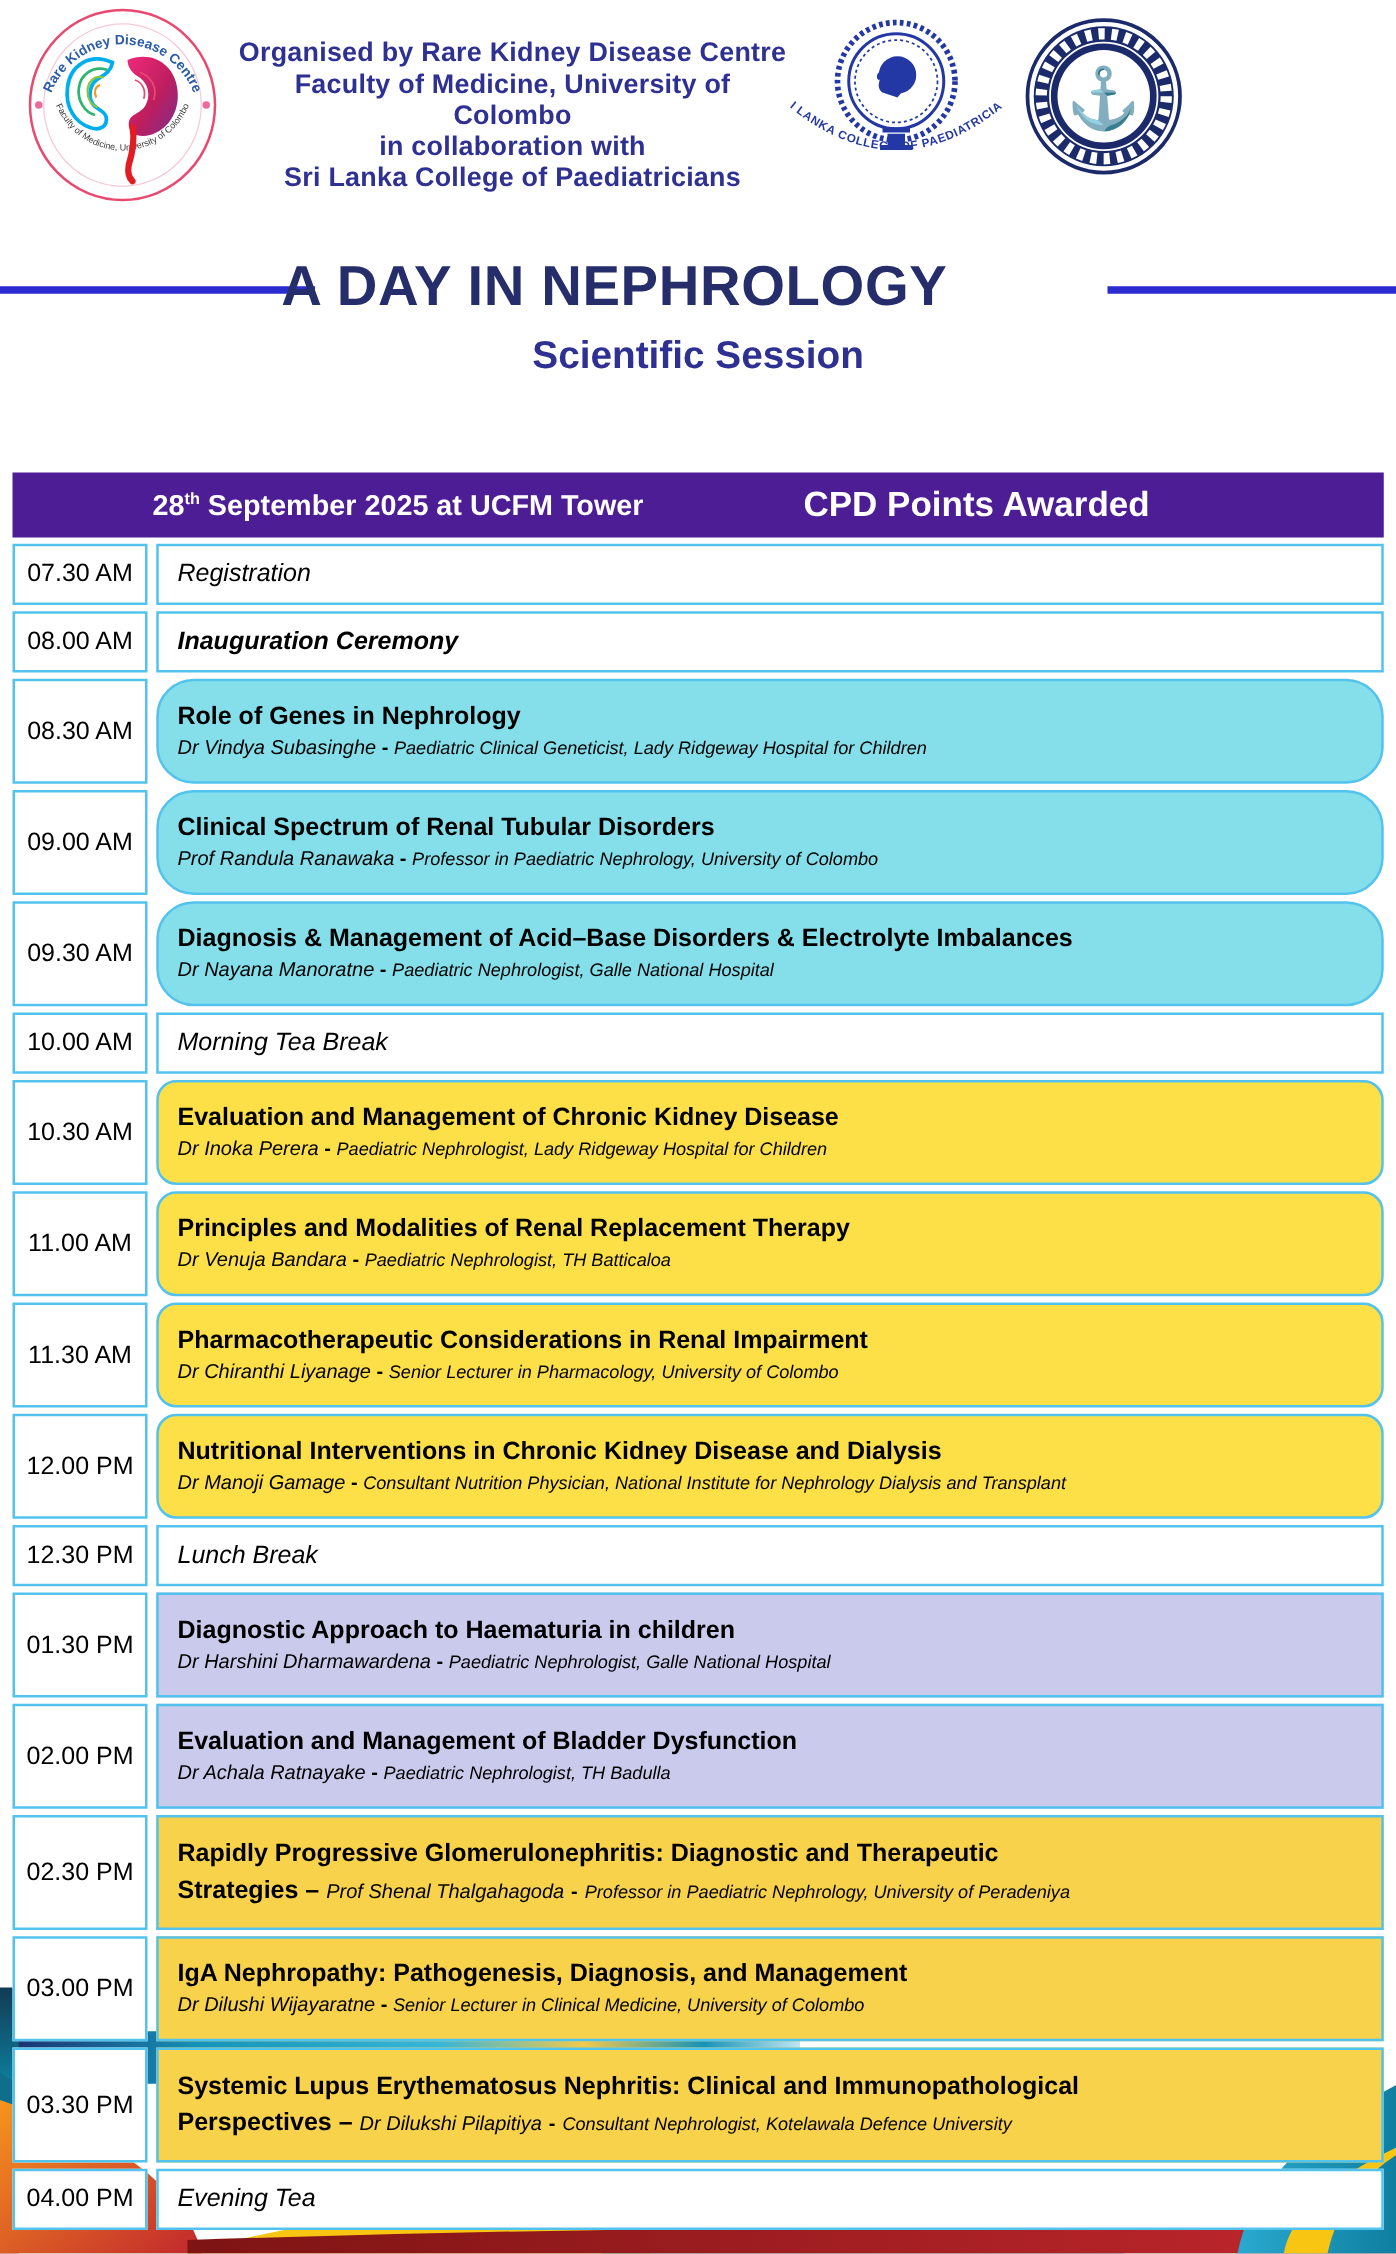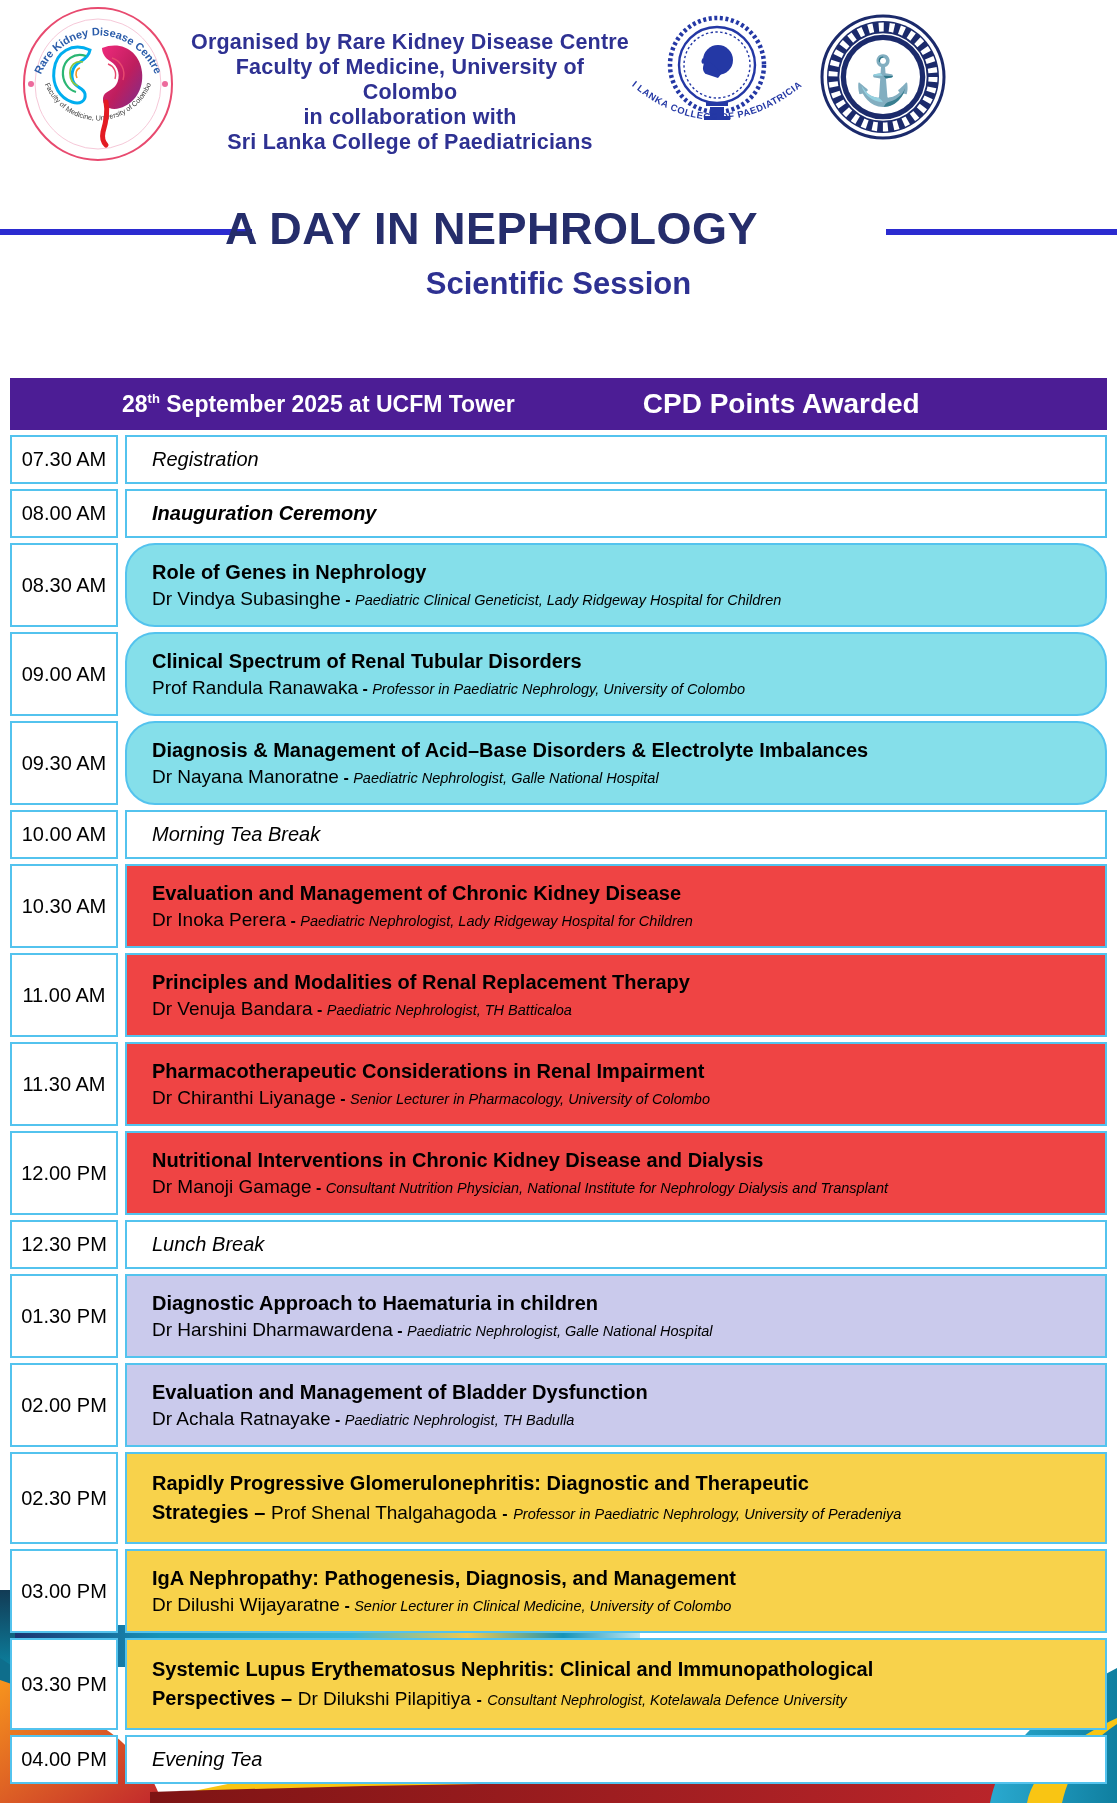--- a/index.html
+++ b/index.html
@@ -45,33 +45,33 @@
   .row.h-break   { height:49px; }
   .row.h-session { height:84px; }
   .row.h-tall    { height:92px; }
   .time-cell {
     width:108px; flex:none; background:#fff; border:2px solid #53C3EE;
     display:flex; align-items:center; justify-content:center;
     font-size:20px; color:#000;
   }
   .content-cell {
     flex:1; margin-left:7px; border:2px solid #53C3EE; background:#fff;
-    padding:4px 25px; display:flex; flex-direction:column; justify-content:center;
+    padding:4px 15px; display:flex; flex-direction:column; justify-content:center;
   }
   .bg-white  { background:#ffffff; }
   .bg-cyan   { background:#85DFEA;border-radius:30px; }
-  .bg-orange { background:#ef4444; }
+  .bg-orange { background:#fde047;border-radius:16px; }
   .bg-purple { background:#CACAEC; }
   .bg-yellow { background:#F8D24B; }
 
   .break-text { font-style:italic; font-size:20px; color:#000; }
   .break-text.bold { font-weight:bold; }
   .s-title { font-weight:bold; font-size:20px; line-height:1.25; color:#000; }
   .s-speaker { margin-top:3px; line-height:1.2; }
-  .s-name { font-size:19px; color:#000; }
+  .s-name { font-style:italic; font-size:16px; color:#000; }
   .s-dash { font-weight:bold; font-size:16px; color:#000; }
   .s-aff  { font-style:italic; font-size:14.5px; color:#000; }
   .p-inline { font-size:20px; line-height:1.45; color:#000; }
   .s-title-inline { font-weight:bold; white-space:pre-line; }
 
   
   .deco { position:absolute; left:0; top:1540px; width:1117px; height:263px; z-index:1; }
 </style>
 </head>
 <body>

